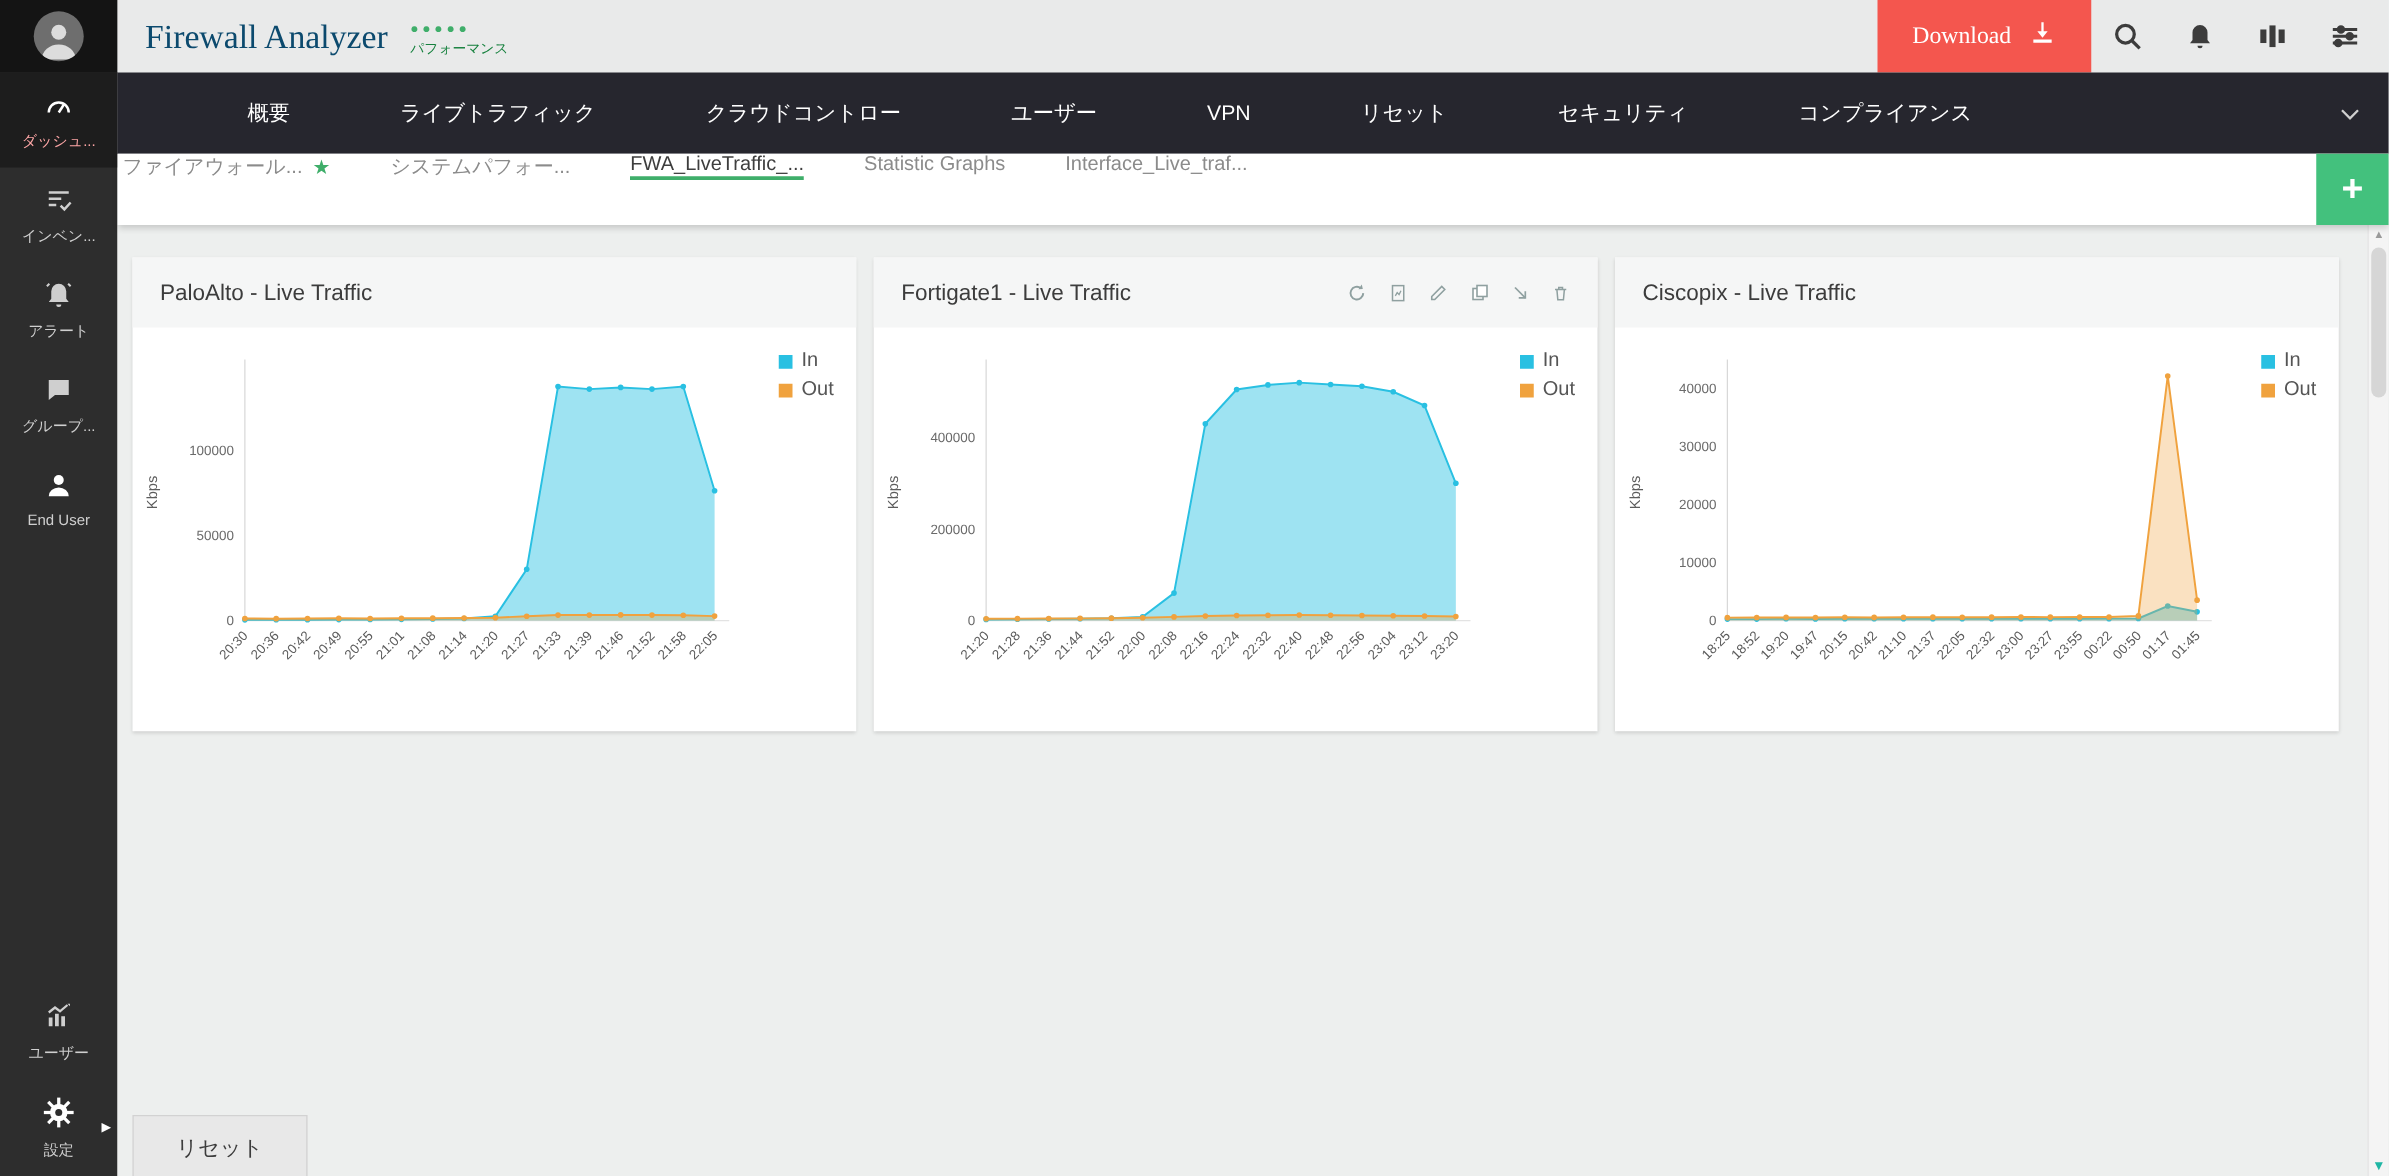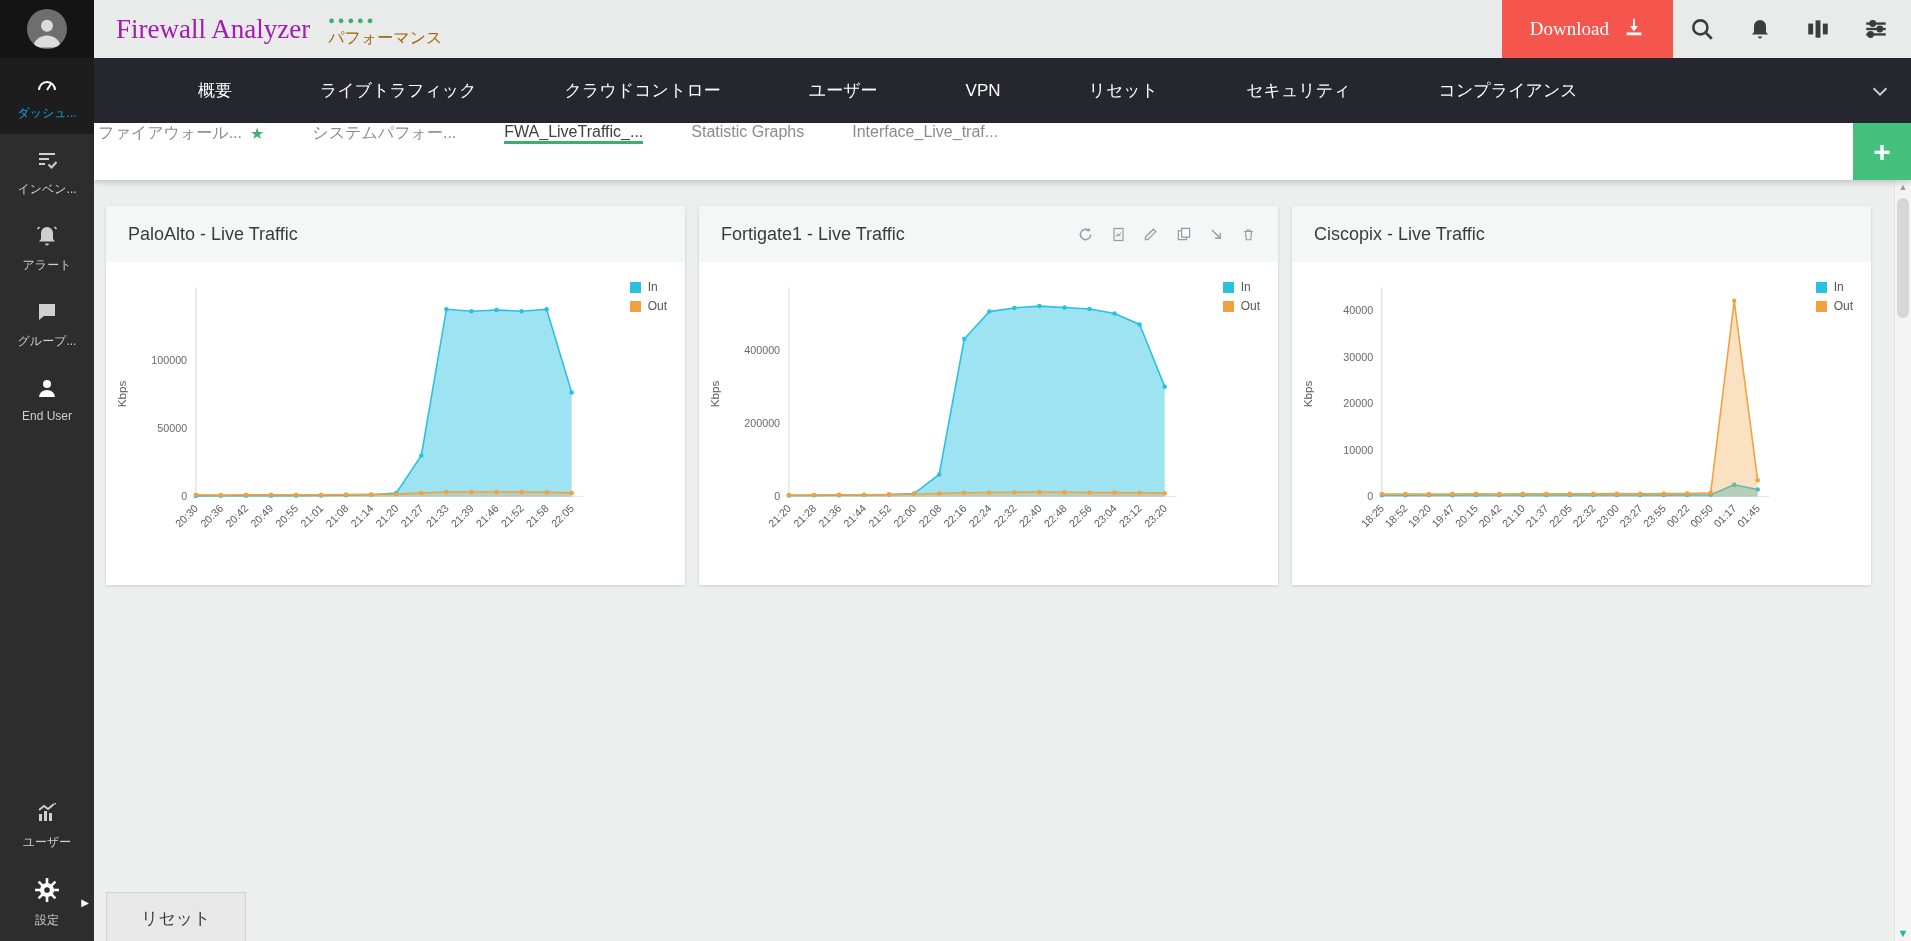--- a/index.html
+++ b/index.html
@@ -5,33 +5,33 @@
   *{box-sizing:border-box;margin:0;padding:0}
   html,body{width:1911px;height:941px;overflow:hidden}
   body{font-family:"Liberation Sans",sans-serif;background:#edefee;color:#333}
   .app{display:flex;width:100%;height:100%}
 
   
   .sidebar{width:94px;min-width:94px;background:#2d2d2d;display:flex;flex-direction:column}
   .avatar-box{height:58px;background:#141414;display:flex;align-items:center;justify-content:center}
   .avatar{width:40px;height:40px;border-radius:50%;overflow:hidden;background:#6e6e6e;display:flex;align-items:flex-end;justify-content:center}
   .side-item{display:flex;flex-direction:column;align-items:center;gap:6px;padding:14px 2px 12px;color:#cfcfcf;font-size:12px;cursor:pointer;position:relative;text-align:center}
-  .side-item.active{background:#1d1d1d;color:#0ea5e9}
+  .side-item.active{background:#1d1d1d;color:#fca5a5}
   .side-spacer{flex:1}
   .side-arrow{position:absolute;right:5px;top:50%;transform:translateY(-50%);color:#fff;font-size:10px}
 
   
   .main{flex:1;display:flex;flex-direction:column;min-width:0}
 
   
   .topbar{height:58px;background:#e9eaea;display:flex;align-items:center}
-  .app-title{font-family:"Liberation Serif",serif;font-size:27px;color:#a21caf;margin-left:22px;white-space:nowrap}
+  .app-title{font-family:"Liberation Serif",serif;font-size:27px;color:#0c4a6e;margin-left:22px;white-space:nowrap}
   .perf{margin-left:18px;display:flex;flex-direction:column;margin-top:6px}
   .perf-dots{color:#3fae6a;font-size:11px;letter-spacing:3px;line-height:11px}
-  .perf-label{color:#a16207;font-size:16px;margin-top:2px}
+  .perf-label{color:#15803d;font-size:11px;margin-top:2px}
   .topbar-right{margin-left:auto;display:flex;align-items:center;height:100%}
   .download-btn{height:100%;background:#f4564e;color:#fff;display:flex;align-items:center;gap:14px;padding:0 28px;font-size:19px;border:none;cursor:pointer;font-family:Liberation Serif, serif}
   .top-icon{width:58px;display:flex;justify-content:center;align-items:center;cursor:pointer;height:100%}
   .top-icon:last-child{margin-right:6px}
 
   
   .navbar{height:65px;background:#26262e;display:flex;align-items:center;color:#fff;position:relative;padding-left:60px}
   .nav-item{font-size:17px;padding:0 44px;cursor:pointer;white-space:nowrap}
   .nav-chevron{position:absolute;right:20px;cursor:pointer;display:flex;align-items:center}
 
@@ -47,21 +47,21 @@
   .cards{display:flex;gap:14px;padding:26px 40px 0 12px}
   .card{flex:1;background:#fff;box-shadow:0 1px 3px rgba(0,0,0,.14);min-width:0}
   .card-header{height:56px;background:#f5f6f6;display:flex;align-items:center;padding:0 22px;font-size:18px;color:#3c3c3c}
   .card-tools{margin-left:auto;display:flex;gap:17px;align-items:center}
   .tool{cursor:pointer;display:flex;align-items:center}
   .chart-wrap{position:relative;padding:8px 4px 12px}
   .chart{display:block;width:100%;height:auto}
   .ytick{font-size:11px;fill:#6a6a6a}
   .xtick{font-size:11px;fill:#5c5c5c}
   .ylab{font-size:12px;fill:#5c5c5c}
-  .legend{position:absolute;top:18px;right:18px;font-size:12px;color:#555}
+  .legend{position:absolute;top:18px;right:18px;font-size:16px;color:#555}
   .legend-row{display:flex;align-items:center;gap:7px;margin-bottom:5px}
   .swatch{width:11px;height:11px;display:inline-block}
   .sw-in{background:#29c0e2}
   .sw-out{background:#f0a23e}
 
   .reset-btn{position:absolute;left:12px;bottom:-12px;background:#e8e8e8;border:1px solid #d2d2d2;padding:14px 34px 22px;font-size:17px;color:#3c3c3c;cursor:pointer;font-family:"Liberation Sans",sans-serif}
 
   
   .scrollbar{position:absolute;right:0;top:0;bottom:0;width:17px;background:#f4f4f4;border-left:1px solid #e2e2e2}
   .scroll-up{position:absolute;top:2px;left:0;right:0;text-align:center;color:#9a9a9a;font-size:9px;cursor:pointer}

